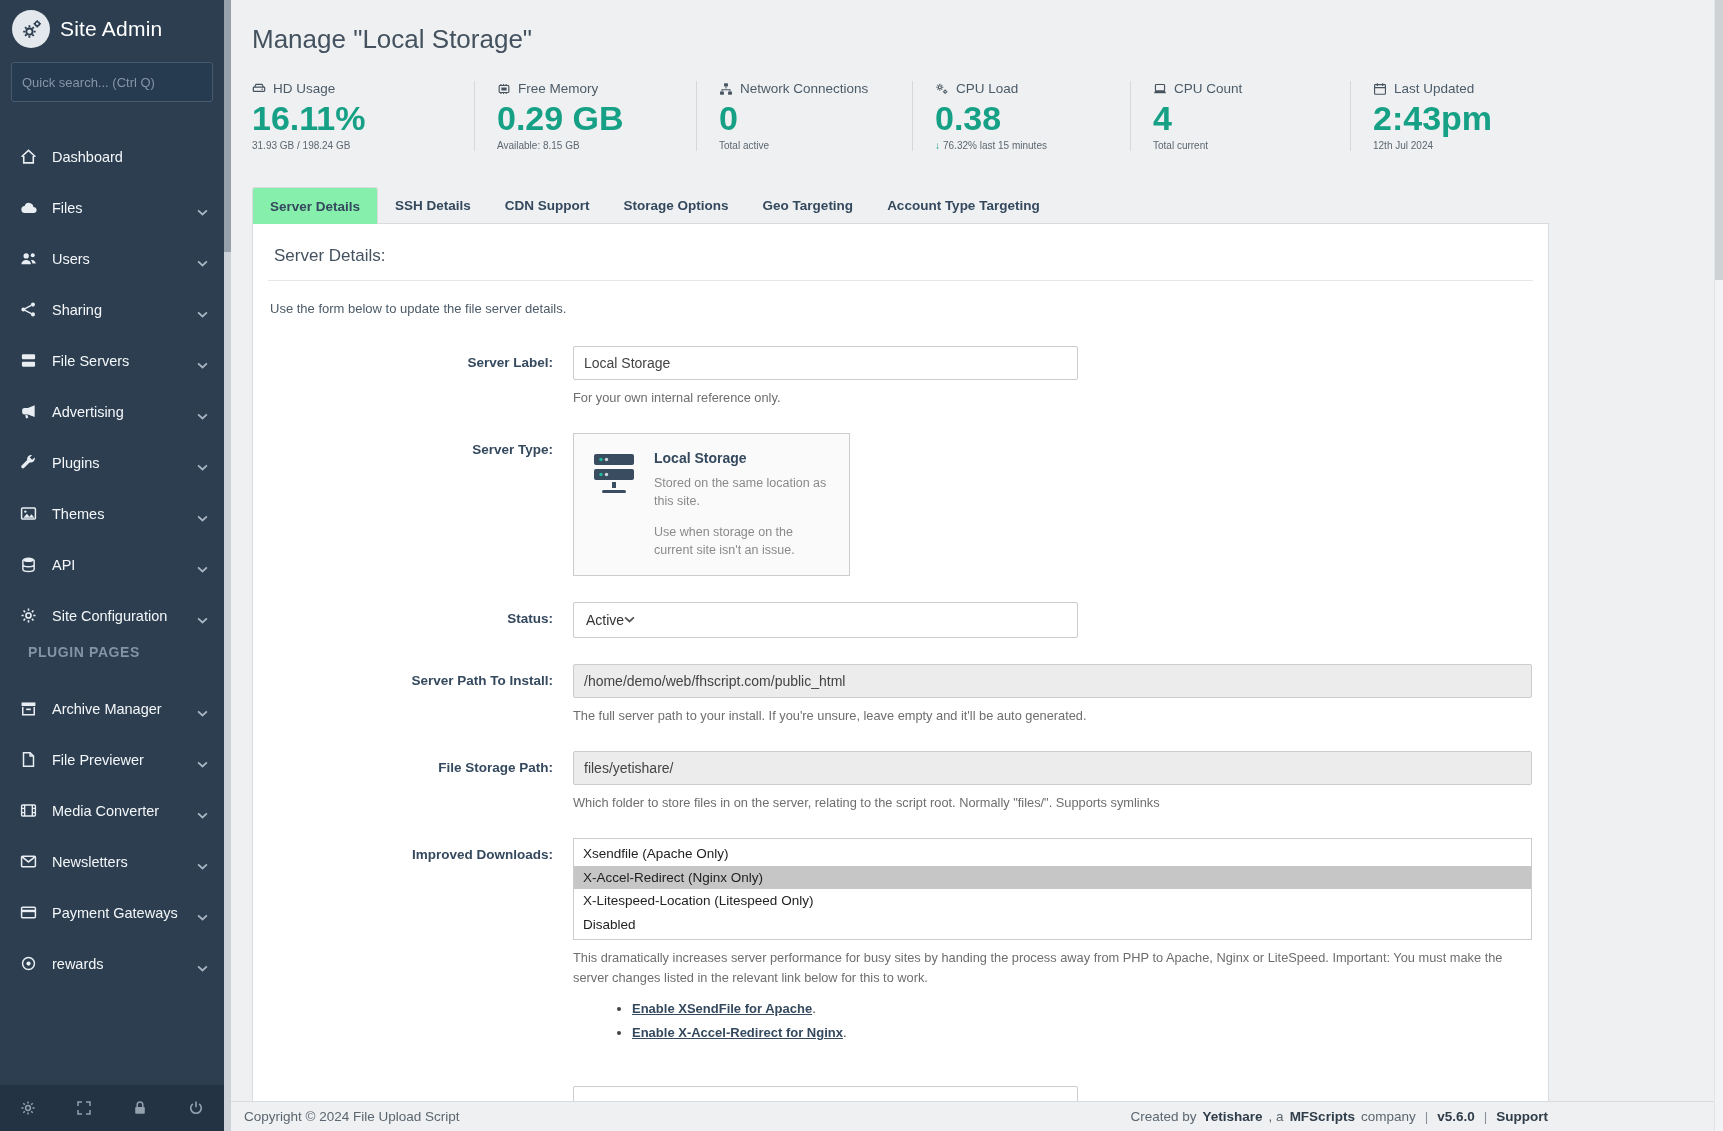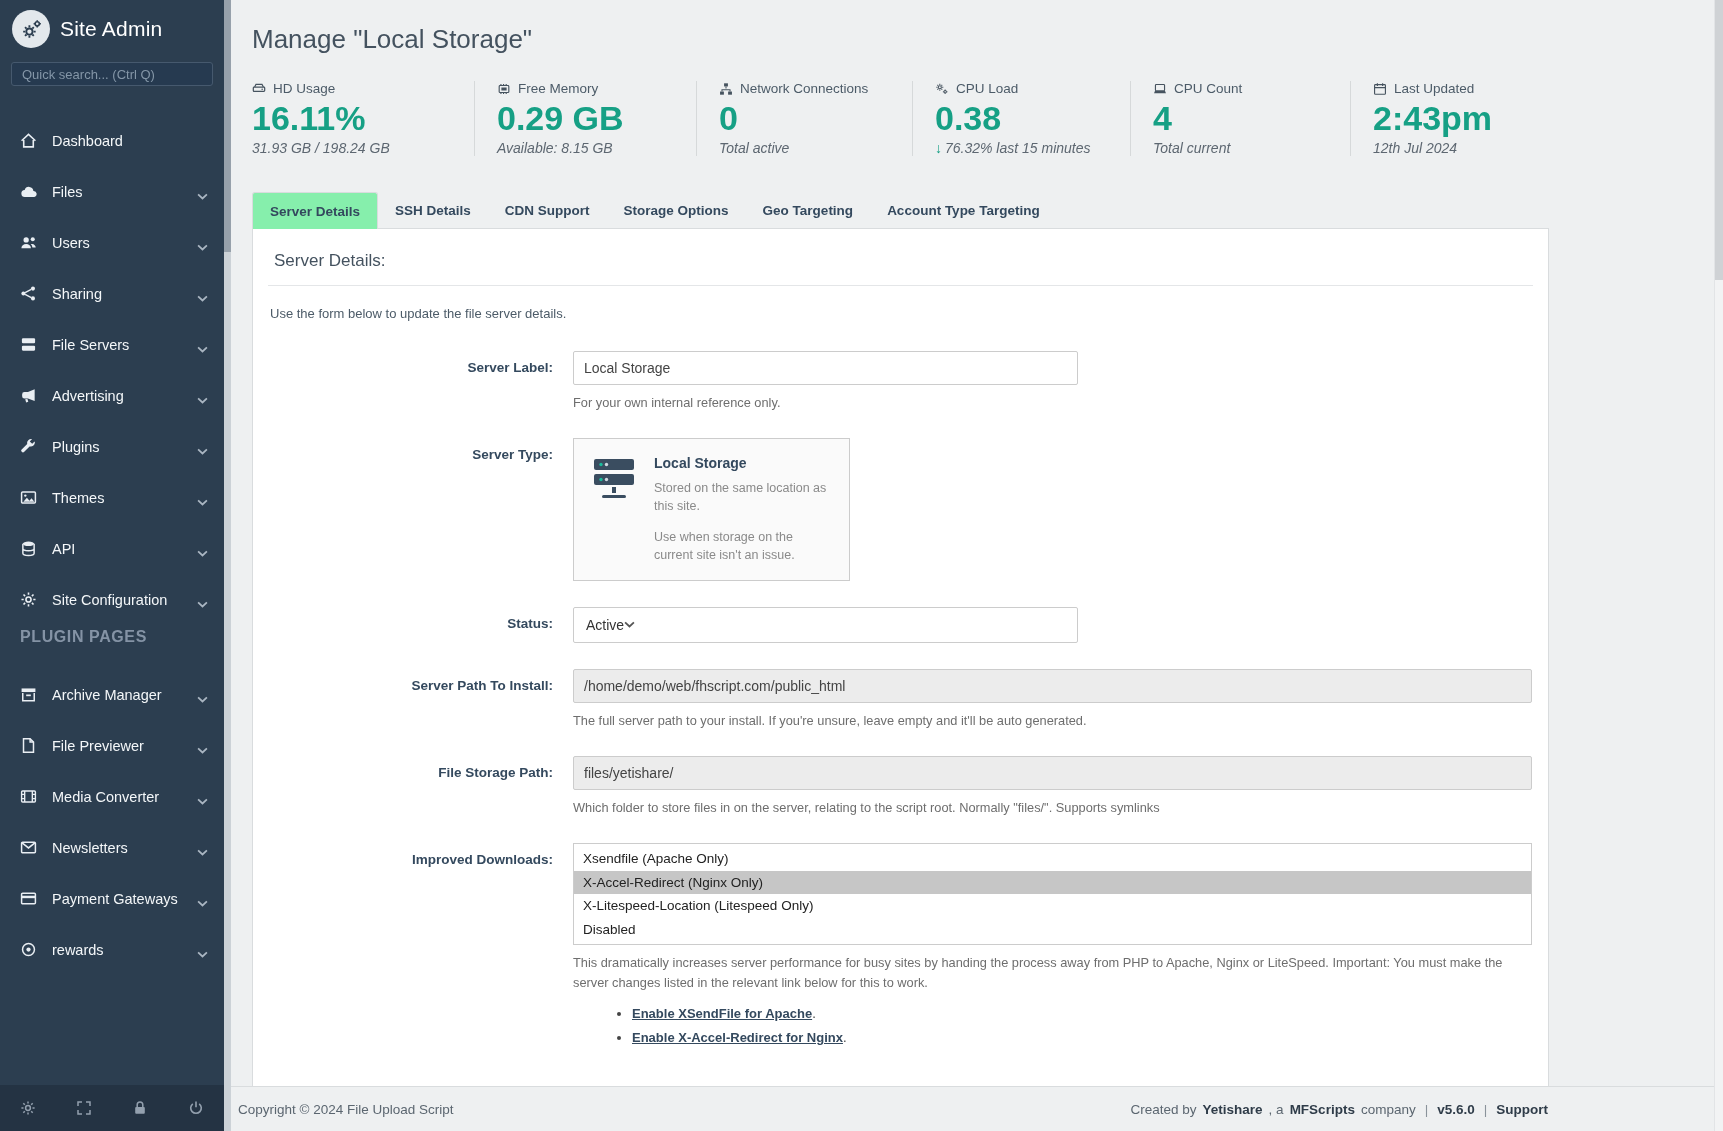--- a/index.html
+++ b/index.html
@@ -23,36 +23,36 @@
 
   .brand { display: flex; align-items: center; gap: 10px; padding: 10px 12px; height: 58px; }
   .brand-logo {
     width: 38px; height: 38px; border-radius: 50%; background: #e3e8ec;
     display: flex; align-items: center; justify-content: center; flex-shrink: 0;
   }
   .brand-title { font-size: 21px; color: #ffffff; font-weight: 400; letter-spacing: .2px; white-space: nowrap; }
 
   .search-wrap { padding: 4px 11px 12px; }
   .search-input {
-    width: 100%; height: 24px; background: #263a50; border: 1px solid #46596e;
+    width: 100%; height: 40px; background: #263a50; border: 1px solid #46596e;
     border-radius: 3px; color: #cfd8e0; padding: 0 10px; font-size: 13px;
     font-family: "Liberation Sans", sans-serif; outline: none;
   }
   .search-input::placeholder { color: #8496a7; }
 
   .nav-item {
     display: flex; align-items: flex-end; height: 51px; padding: 0 16px 0 20px;
     color: #f4f7f9; font-size: 14.5px; cursor: pointer; text-decoration: none;
   }
   .nav-ic { width: 27px; color: #e9eef3; display: flex; flex-shrink: 0; }
   .nav-label { flex: 1; padding-left: 5px; white-space: nowrap; overflow: hidden; }
   .chev { color: #aab6c2; display: flex; }
 
   .section-label {
-    padding: 20px 20px 6px; font-size: 16px; font-weight: bold;
+    padding: 20px 28px 6px; font-size: 14px; font-weight: bold;
     color: #8493a5; letter-spacing: .6px; white-space: nowrap;
   }
 
   .sb-bottom {
     position: absolute; bottom: 0; left: 0; width: 224px; height: 46px;
     background: #243343; display: flex; align-items: center; justify-content: space-around;
     color: #93a0ae; z-index: 6;
   }
   .sb-bottom .bicon { display: flex; cursor: pointer; padding: 6px; }
 
@@ -66,21 +66,21 @@
   .stat { padding-left: 22px; border-left: 1px solid #d6d9da; }
   .stat:first-child { padding-left: 0; border-left: none; }
   .stat:nth-child(1) { width: 222px; }
   .stat:nth-child(2) { width: 222px; }
   .stat:nth-child(3) { width: 216px; }
   .stat:nth-child(4) { width: 218px; }
   .stat:nth-child(5) { width: 220px; }
   .stat-label { display: flex; align-items: center; gap: 7px; color: #4c5b68; font-size: 13.5px; white-space: nowrap; }
   .stat-label .sic { display: flex; color: #46535f; }
   .stat-value { font-size: 34px; font-weight: bold; color: #16a085; line-height: 1.15; margin: 3px 0 2px; white-space: nowrap; }
-  .stat-sub { font-size: 14px; color: #5d6771; white-space: nowrap; font-style: italic; }
+  .stat-sub { font-size: 10px; color: #5d6771; white-space: nowrap; }
   .arrow-down { color: #16a085; font-weight: bold; margin-right: 3px; }
 
   .tabs { display: flex; position: relative; z-index: 2; }
   .tab {
     padding: 11px 17px 10px; font-size: 13.5px; font-weight: bold; color: #34495e;
     cursor: pointer; white-space: nowrap;
   }
   .tab.active {
     background: #86efac; border: 1px solid #d9dcde; border-bottom: none;
     border-radius: 3px 3px 0 0; margin-bottom: -1px;
@@ -131,24 +131,24 @@
   .lopt.selected { background: #c6c6c6; }
 
   .link-list { margin: 14px 0 0 30px; }
   .link-list li { font-size: 13px; color: #444444; margin-bottom: 9px; margin-left: 29px; }
   .flink { color: #34495e; font-weight: bold; text-decoration: underline; cursor: pointer; }
 
   .partial-row { margin-top: 46px; }
 
   
   .footer {
-    position: absolute; left: 0; right: 0; bottom: 0; height: 45px;
+    position: absolute; left: 0; right: 0; bottom: 0; height: 30px;
     background: #eef0f1; border-top: 1px solid #d9dcde;
     display: flex; align-items: center; justify-content: space-between;
-    padding: 0 175px 0 7px; font-size: 13.5px; color: #5b6670; z-index: 5;
+    padding: 0 175px 0 13px; font-size: 13.5px; color: #5b6670; z-index: 5;
   }
   .footer .b { font-weight: bold; color: #2f3c49; }
   .footer-right { display: flex; align-items: center; gap: 6px; white-space: nowrap; }
   .footer-right .pipe { color: #8a939b; padding: 0 3px; }
 
   
   .pg-track {
     position: fixed; top: 0; right: 0; width: 9px; height: 100%;
     background: #f2f3f4; border-left: 1px solid #e2e4e6; z-index: 10;
   }

